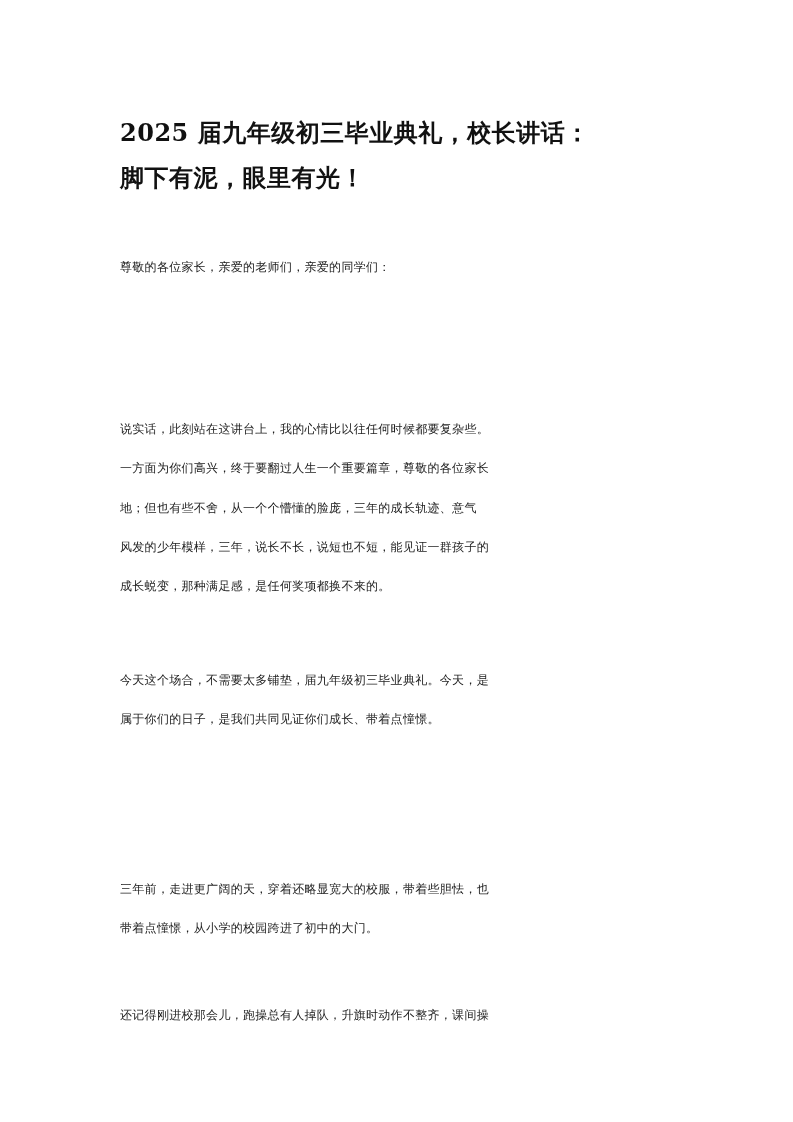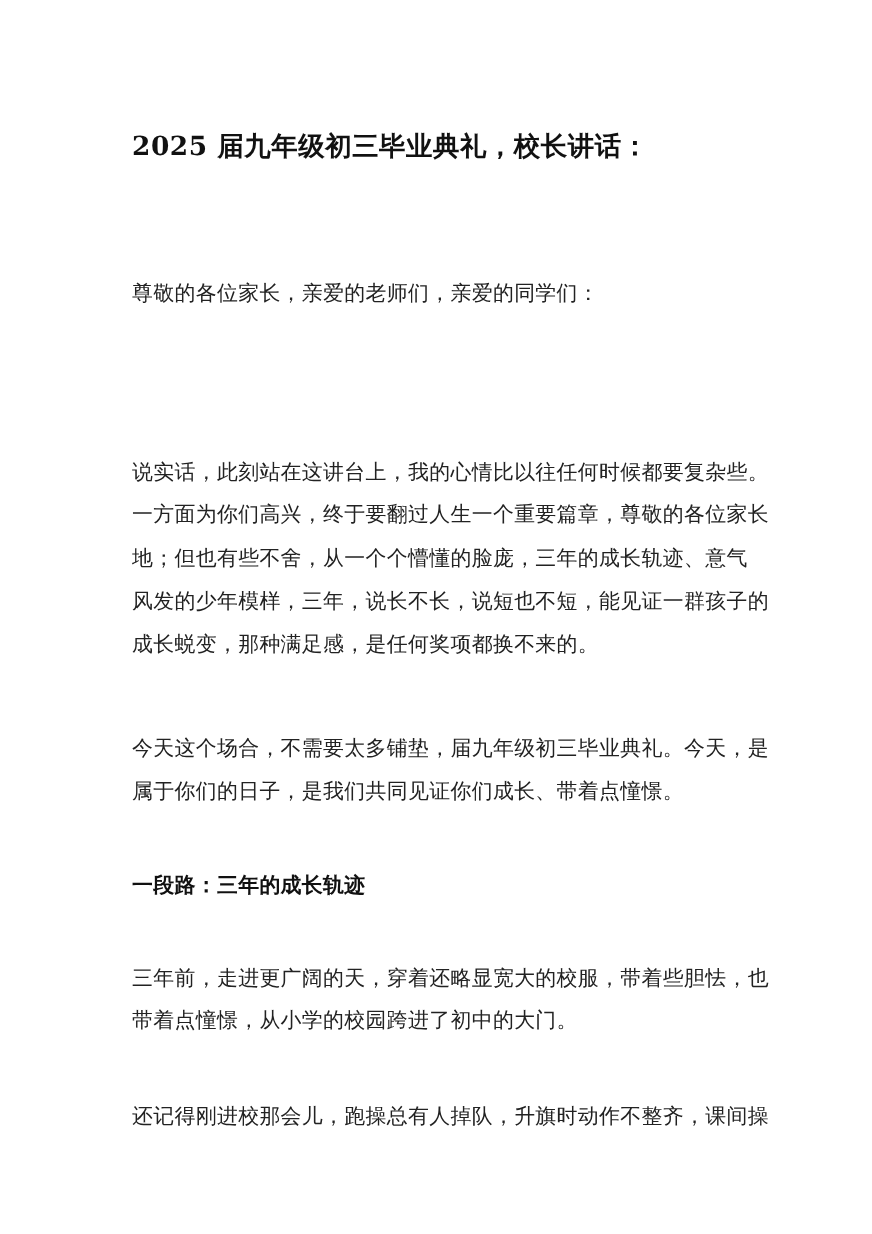--- a/index.html
+++ b/index.html
@@ -2,50 +2,50 @@
 <html><head>
 <meta charset="utf-8">
 <style>
   html, body { margin: 0; padding: 0; background: #ffffff; }
   body { width: 793px; height: 1122px; position: relative; overflow: hidden; }
   .page { position: absolute; left: 0; top: 12px; width: 793px; height: 1122px; background: #fff; text-decoration: underline; }
   .title { position: absolute; left: 120px; top: 98px; width: 580px;
            font-family: "DejaVu Serif", serif; font-weight: bold; font-size: 24px;
            line-height: 45px; color: #111; letter-spacing: 0.5px; }
   .line { position: absolute; left: 120px; width: 570px;
-          font-family: "DejaVu Serif", serif; font-size: 19px; color: #222;
+          font-family: "DejaVu Serif", serif; font-size: 12px; color: #222;
           line-height: 20px; white-space: nowrap; letter-spacing: 0.3px; }
   .heading { font-weight: bold; color: #111; font-family: "DejaVu Sans", sans-serif; }
 </style>
 </head>
 <body>
 
 <div class="page">
 
   <div class="title">
     <div>2025 届九年级初三毕业典礼，校长讲话：</div>
+    <div>脚下有泥，眼里有光！</div>
   </div>
 
   <div class="line" style="top:245px">尊敬的各位家长，亲爱的老师们，亲爱的同学们：</div>
 
 
   <div>
     <div class="line" style="top:407px">说实话，此刻站在这讲台上，我的心情比以往任何时候都要复杂些。</div>
     <div class="line" style="top:446px">一方面为你们高兴，终于要翻过人生一个重要篇章，尊敬的各位家长</div>
     <div class="line" style="top:486px">地；但也有些不舍，从一个个懵懂的脸庞，三年的成长轨迹、意气</div>
     <div class="line" style="top:525px">风发的少年模样，三年，说长不长，说短也不短，能见证一群孩子的</div>
     <div class="line" style="top:564px">成长蜕变，那种满足感，是任何奖项都换不来的。</div>
   </div>
 
   <div>
     <div class="line" style="top:658px">今天这个场合，不需要太多铺垫，届九年级初三毕业典礼。今天，是</div>
     <div class="line" style="top:697px">属于你们的日子，是我们共同见证你们成长、带着点憧憬。</div>
   </div>
 
-  <div class="line heading" style="top:783px">一段路：三年的成长轨迹</div>
 
   <div>
     <div class="line" style="top:867px">三年前，走进更广阔的天，穿着还略显宽大的校服，带着些胆怯，也</div>
     <div class="line" style="top:906px">带着点憧憬，从小学的校园跨进了初中的大门。</div>
   </div>
 
   <div>
     <div class="line" style="top:993px">还记得刚进校那会儿，跑操总有人掉队，升旗时动作不整齐，课间操</div>
   </div>
 

